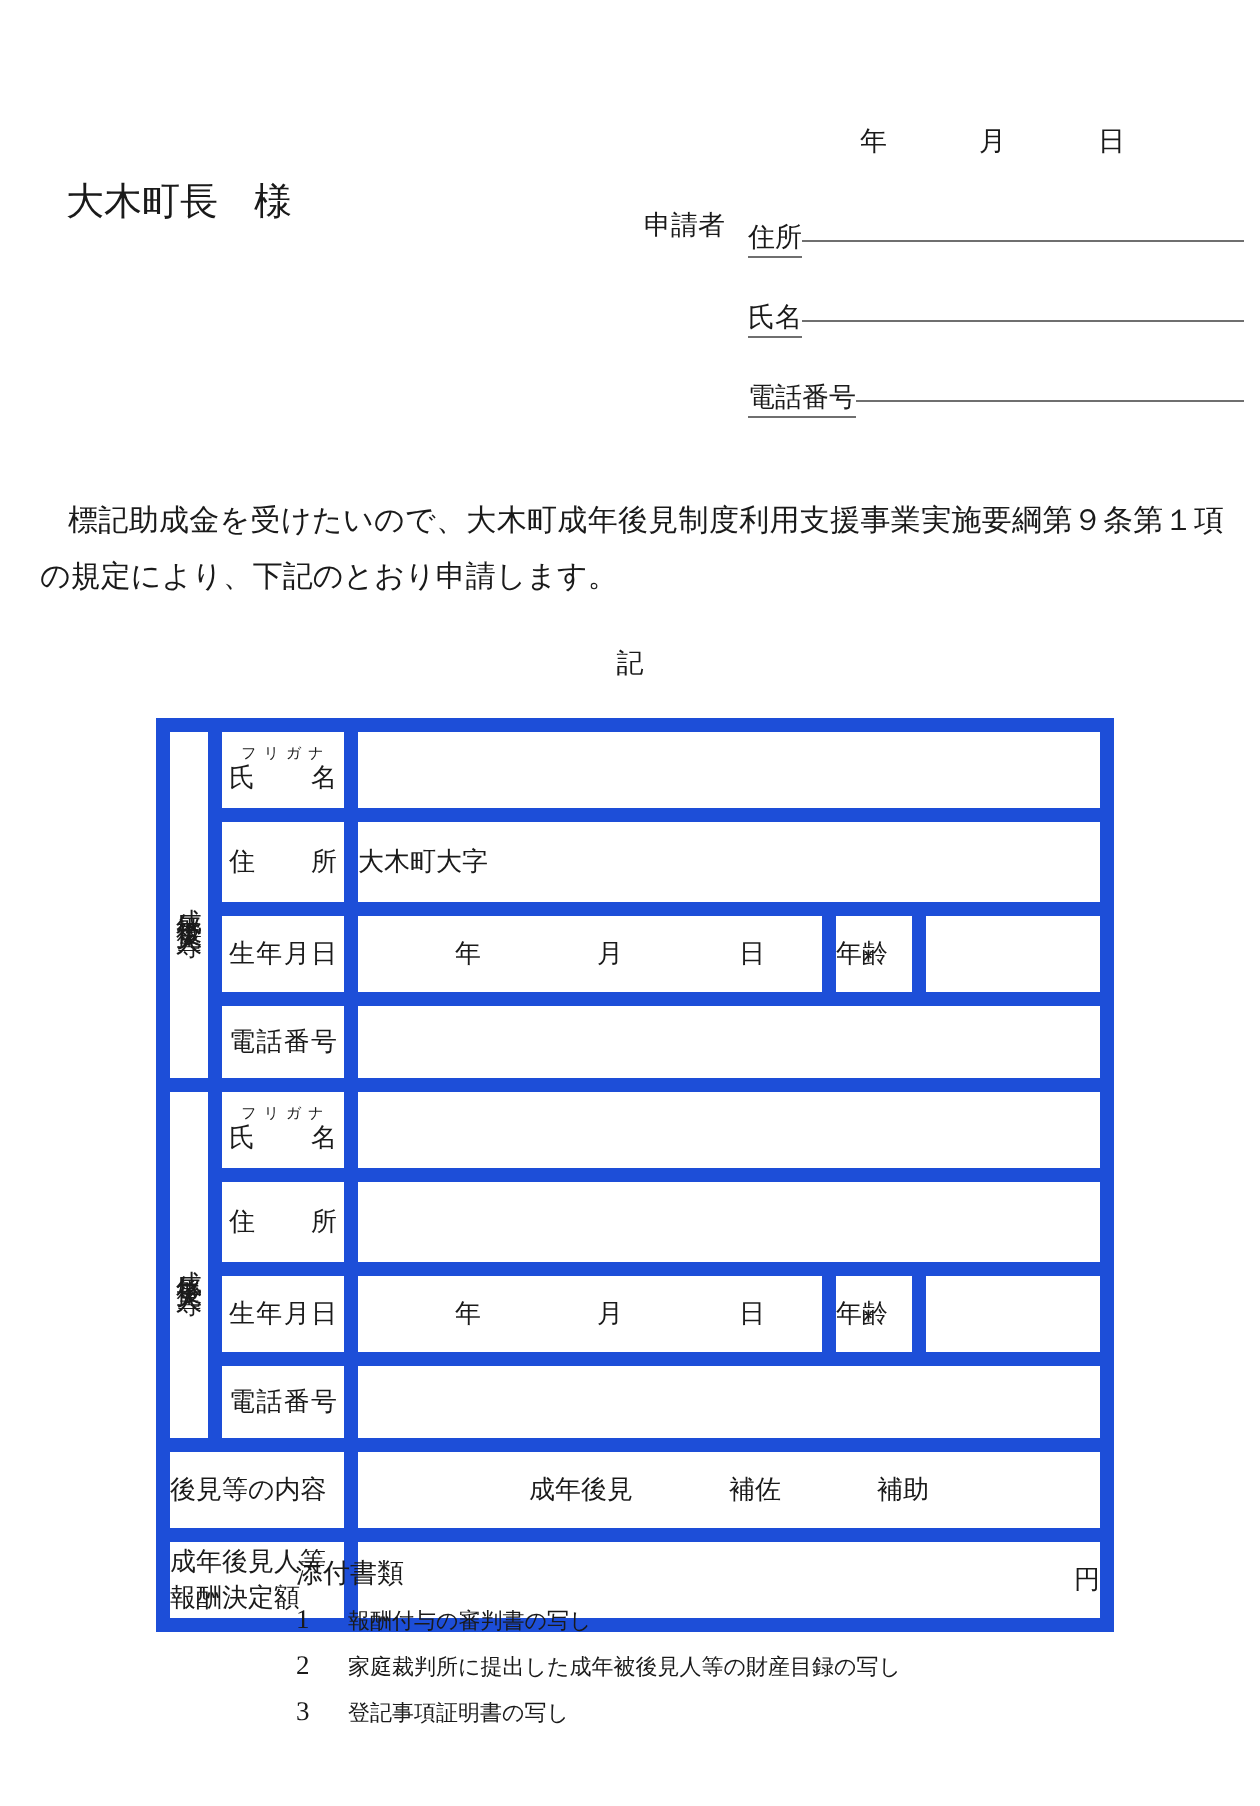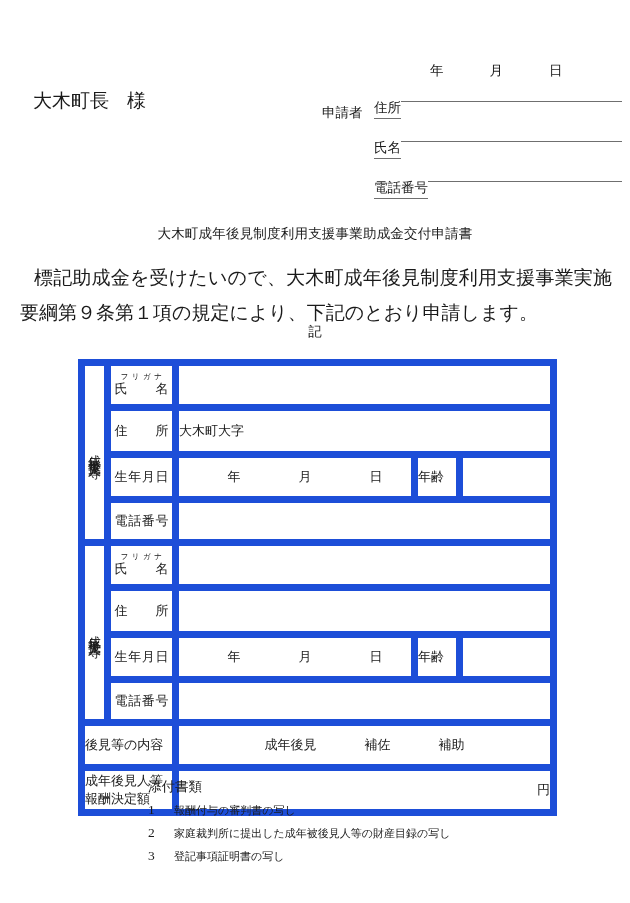--- a/index.html
+++ b/index.html
@@ -61,21 +61,21 @@
     white-space: nowrap;
   }
   .applicant-rows {
     position: absolute;
     left: 52px;
     top: 0;
     width: 248px;
   }
   .applicant-row {
     display: flex;
-    align-items: flex-start;
+    align-items: center;
     height: 40px;
   }
   .applicant-row .fld {
     font-size: 13.5px;
     white-space: nowrap;
     border-bottom: 1px solid #6f6f6f;
     padding-bottom: 1px;
     line-height: 1.25;
   }
   .applicant-row .rule {
@@ -91,27 +91,26 @@
     left: 0;
     top: 225px;
     width: 630px;
     text-align: center;
     font-size: 13.5px;
     letter-spacing: 0.2px;
   }
   .body-text {
     position: absolute;
     left: 20px;
-    top: 262px;
+    top: 248px;
     width: 592px;
-    font-size: 19px;
+    font-size: 15px;
     line-height: 1.85;
     text-align: justify;
     text-indent: 14px;
-    font-family: Liberation Mono, monospace;
   }
   .ki-mark {
     position: absolute;
     left: 0;
     top: 323px;
     width: 630px;
     text-align: center;
     font-size: 13.5px;
   }
 
@@ -258,21 +257,20 @@
         <span class="fld">氏名</span>
         <span class="rule"></span>
       </div>
       <div class="applicant-row">
         <span class="fld">電話番号</span>
         <span class="rule"></span>
       </div>
     </div>
   </div>
 
-  <div class="doc-title">大木町成年後見制度利用支援事業助成金交付申請書</div>
   <div class="body-text">標記助成金を受けたいので、大木町成年後見制度利用支援事業実施要綱第９条第１項の規定により、下記のとおり申請します。</div>
   <div class="ki-mark">記</div>
 
   <table class="form-table">
     <colgroup>
       <col class="col-side">
       <col class="col-label">
       <col>
       <col class="col-age">
       <col style="width:94px">

